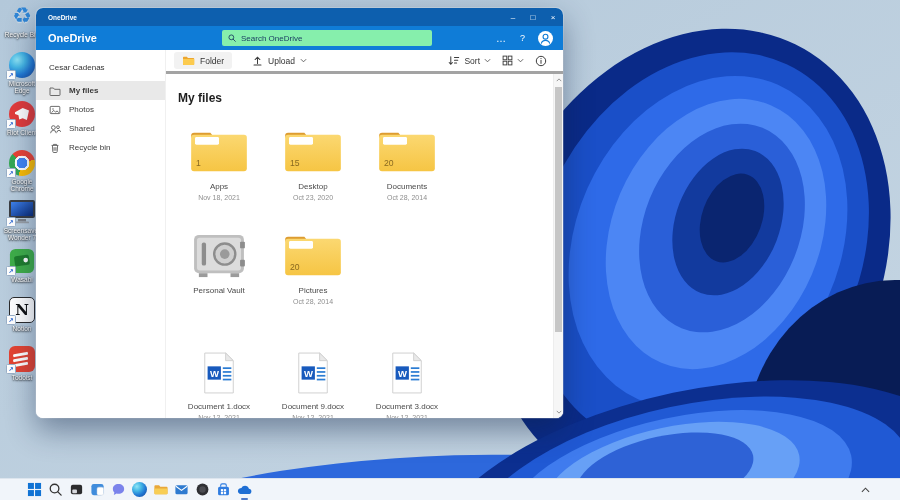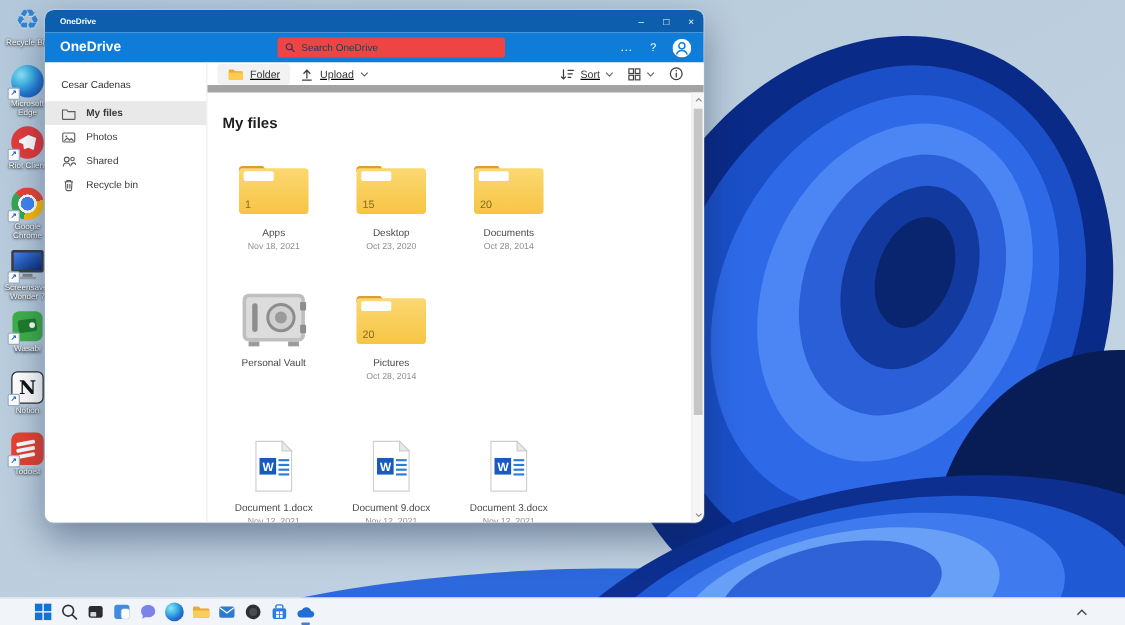--- a/index.html
+++ b/index.html
@@ -37,21 +37,21 @@
   
   .window{position:absolute;left:36px;top:8px;width:527px;height:410px;z-index:3;background:#fff;
           border-radius:7px;overflow:hidden;display:flex;flex-direction:column;
           box-shadow:0 12px 30px rgba(15,35,70,.45),0 0 0 1px rgba(255,255,255,.25);}
   .titlebar{height:18px;background:#0d5fae;display:flex;align-items:center;flex:none;}
   .tb-title{color:#fff;font-size:6.5px;font-weight:600;margin-left:12px;flex:1;}
   .tb-controls{display:flex;height:100%;}
   .tb-btn{width:20px;height:100%;display:flex;align-items:center;justify-content:center;color:#fff;font-size:8px;cursor:pointer;}
   .appheader{height:24px;background:#0f7cd7;position:relative;flex:none;display:flex;align-items:center;}
   .brand{color:#fff;font-weight:bold;font-size:11px;margin-left:12px;}
-  .searchbox{position:absolute;left:186px;top:4px;width:182px;height:16px;background:#ef4444;border-radius:2px;
+  .searchbox{position:absolute;left:186px;top:4px;width:210px;height:16px;background:#86efac;border-radius:2px;
              display:flex;align-items:center;padding:0 6px;box-sizing:border-box;}
   .searchbox svg{width:8px;height:8px;flex:none;margin-right:5px;}
   .searchbox input{flex:1;background:transparent;border:none;outline:none;font-size:8px;color:#16365a;
                    font-family:"Liberation Sans",sans-serif;padding:0;}
   .searchbox input::placeholder{color:#1c3e63;opacity:1;}
   .hdr-right{position:absolute;right:10px;top:0;height:100%;display:flex;align-items:center;gap:13px;}
   .hdr-more{color:#fff;font-size:10px;letter-spacing:1px;cursor:pointer;}
   .hdr-help{color:#fff;font-size:9px;cursor:pointer;}
   .hdr-avatar{width:15px;height:15px;cursor:pointer;}
 
@@ -62,21 +62,21 @@
   .side-user{font-size:8px;color:#333;padding:7px 0 9px 13px;}
   .side-item{height:19px;display:flex;align-items:center;padding-left:13px;gap:8px;cursor:pointer;}
   .side-item.selected{background:#e9e9e9;}
   .side-item.selected .si-label{font-weight:600;}
   .si-icon{width:12px;height:12px;flex:none;}
   .si-icon svg{width:12px;height:12px;}
   .si-label{font-size:8px;color:#3a3a3a;}
 
   
   .main{flex:1;position:relative;min-width:0;}
-  .toolbar{height:24px;display:flex;align-items:center;padding:0 16px 0 8px;gap:0;border-bottom:6px solid #a3a3a3;box-sizing:border-box;text-decoration:underline;}
+  .toolbar{height:24px;display:flex;align-items:center;padding:0 16px 0 8px;gap:12px;border-bottom:3px solid #a3a3a3;box-sizing:border-box;}
   .tbar-btn{display:flex;align-items:center;gap:5px;padding:3px 8px;border-radius:3px;cursor:pointer;}
   .tbar-btn.shaded{background:#f2f2f2;}
   .tbar-label{font-size:8.5px;color:#333;}
   .tbar-right{margin-left:auto;display:flex;align-items:center;gap:11px;}
   .tbar-group{display:flex;align-items:center;gap:4px;cursor:pointer;}
   .chev svg{width:7px;height:5px;}
 
   .content{position:absolute;left:0;right:10px;top:24px;bottom:0;overflow:hidden;}
   .page-heading{font-size:12px;font-weight:bold;color:#1f1f1f;margin:17px 0 0 12px;}
   .tile-row{display:flex;margin-left:6px;}

